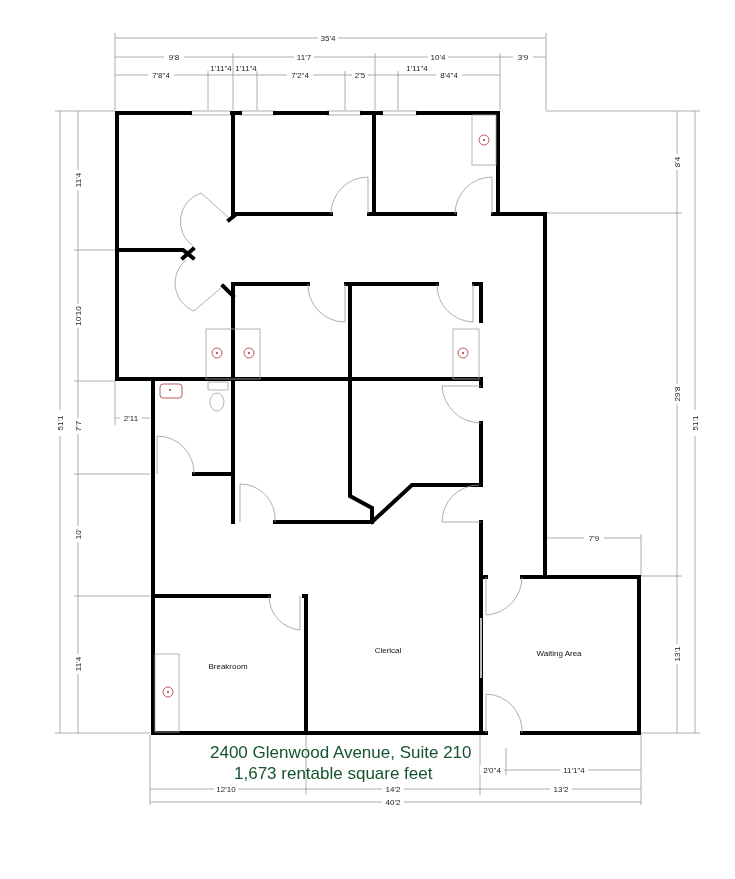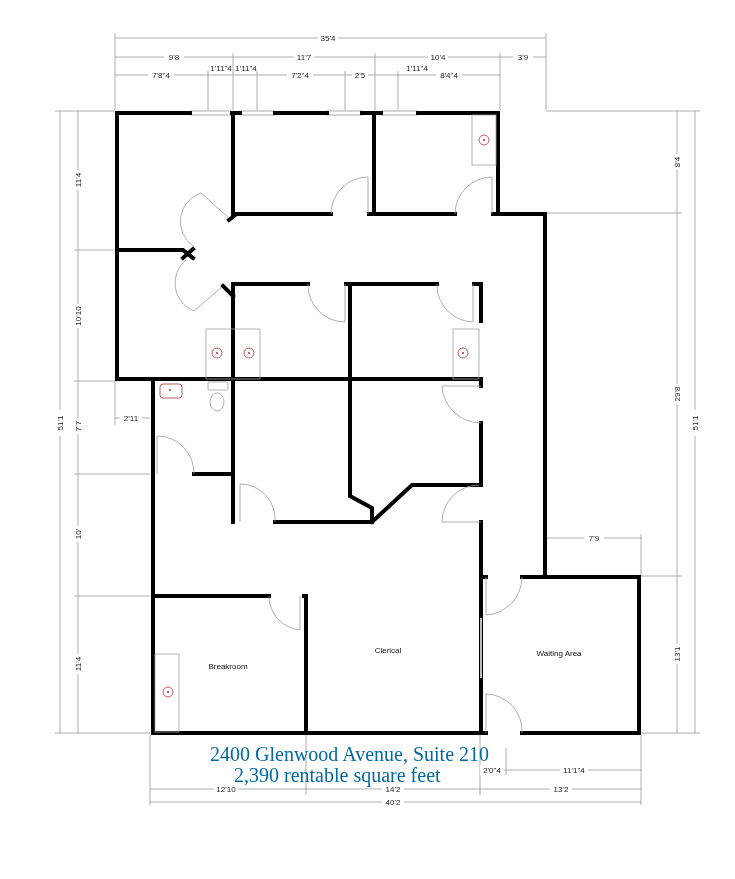--- a/index.html
+++ b/index.html
@@ -6,21 +6,21 @@
   body{width:735px;height:879px;position:relative;overflow:hidden;font-family:"Liberation Sans",sans-serif;}
   #plan{position:absolute;left:0;top:0;width:735px;height:879px;}
   .dim{stroke:#9a9a9a;stroke-width:0.8;fill:none;}
   .dimtxt{font-family:"Liberation Sans",sans-serif;font-size:8px;fill:#222;}
   .wall{stroke:#000;stroke-width:4;fill:none;stroke-linecap:square;}
   .door{stroke:#9a9a9a;stroke-width:0.8;fill:none;}
   .win{stroke:#9a9a9a;stroke-width:0.8;fill:#fff;}
   .fix{stroke:#a33;stroke-width:0.8;fill:none;}
   .counter{stroke:#a0a0a0;stroke-width:0.8;fill:none;}
   .roomtxt{font-family:"Liberation Sans",sans-serif;font-size:8px;fill:#111;}
-  .title{position:absolute;font-family:Liberation Serif, serif;font-size:20px;color:#0369a1;white-space:nowrap;}
+  .title{position:absolute;font-family:Liberation Sans, sans-serif;font-size:17px;color:#14532d;white-space:nowrap;}
 </style>
 </head>
 <body>
 
 <svg id="plan" viewBox="0 0 735 879" xmlns="http://www.w3.org/2000/svg">
 
   <g>
     <line class="dim" x1="115" y1="38" x2="546" y2="38"></line>
     <line class="dim" x1="115" y1="33" x2="115" y2="110"></line>
     <line class="dim" x1="546" y1="33" x2="546" y2="110"></line>
@@ -245,13 +245,13 @@
     <circle class="fix" cx="168" cy="692" r="5"></circle>
     <circle cx="168" cy="692" r="1" fill="#a33"></circle>
   </g>
 
   <text class="roomtxt" x="228" y="669" text-anchor="middle">Breakroom</text>
   <text class="roomtxt" x="388" y="653" text-anchor="middle">Clerical</text>
   <text class="roomtxt" x="559" y="656" text-anchor="middle">Waiting Area</text>
 </svg>
 
 <div class="title" style="left:210px;top:743px;">2400 Glenwood Avenue, Suite 210</div>
-<div class="title" style="left:234px;top:764px;">2,390 rentable square feet</div>
+<div class="title" style="left:234px;top:764px;">1,673 rentable square feet</div>
 
 </body></html>

